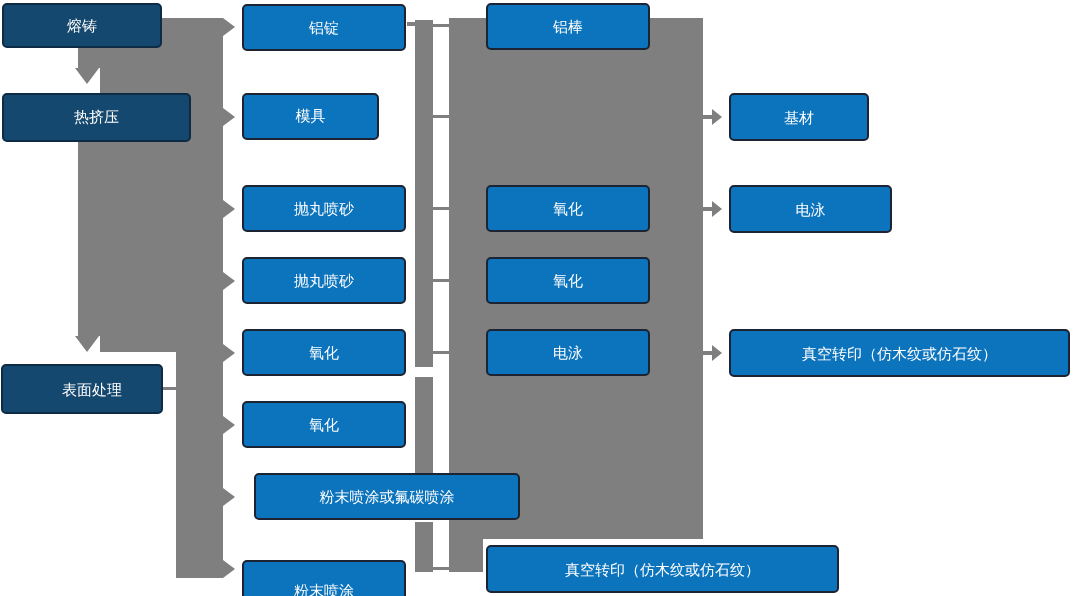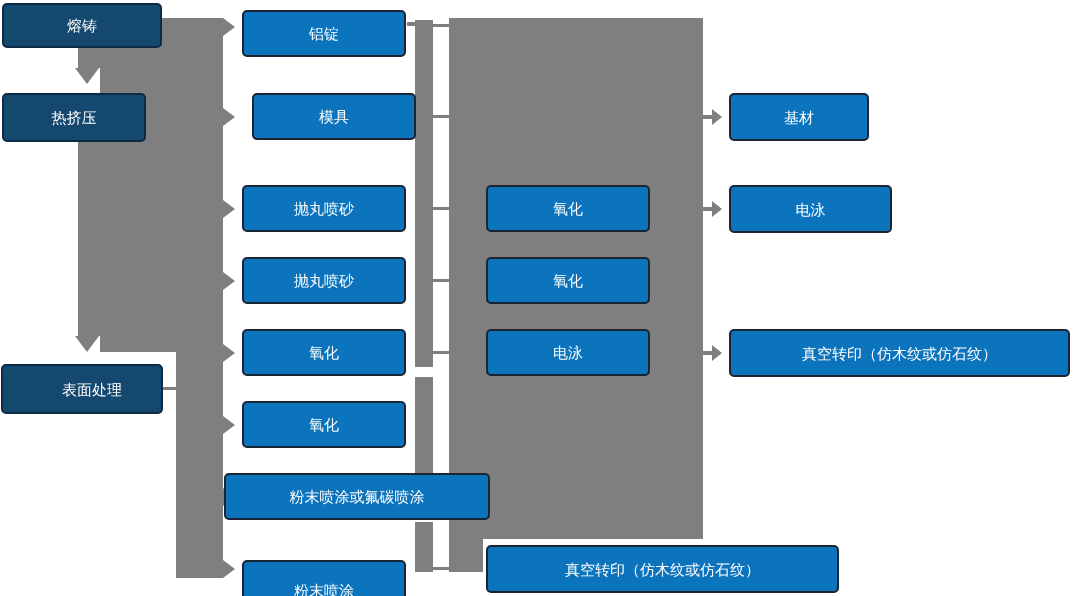--- a/index.html
+++ b/index.html
@@ -65,32 +65,33 @@
   <div class="con" style="left:407px;top:22px;width:8px;height:4px;"></div>
   <div class="con" style="left:433px;top:24px;width:16px;height:3px;"></div>
   <div class="con" style="left:433px;top:115px;width:16px;height:3px;"></div>
   <div class="con" style="left:433px;top:207px;width:16px;height:3px;"></div>
   <div class="con" style="left:433px;top:279px;width:16px;height:3px;"></div>
   <div class="con" style="left:433px;top:351px;width:16px;height:3px;"></div>
   <div class="con" style="left:433px;top:567px;width:16px;height:3px;"></div>
   <div class="con" style="left:163px;top:387px;width:13px;height:3px;"></div>
 
   <div class="node dark" style="left:2px;top:3px;width:160px;height:45px;">熔铸</div>
-  <div class="node dark" style="left:2px;top:93px;width:144px;height:49px;">热挤压</div>
+  <div class="node dark" style="left:2px;top:93px;width:189px;height:49px;font-family:Liberation Serif, serif;">热挤压</div>
   <div class="node dark" style="left:1px;top:364px;width:162px;height:50px;padding-left:20px;">表面处理</div>
 
-  <div class="node blue" style="left:242px;top:10px;width:164px;height:47px;">铝锭</div>
-  <div class="node blue" style="left:252px;top:93px;width:164px;height:47px;">模具</div>
+  <div class="node blue" style="left:242px;top:4px;width:164px;height:47px;">铝锭</div>
+  <div class="node blue" style="left:242px;top:93px;width:137px;height:47px;font-family:Liberation Serif, serif;">模具</div>
   <div class="node blue" style="left:242px;top:185px;width:164px;height:47px;">抛丸喷砂</div>
   <div class="node blue" style="left:242px;top:257px;width:164px;height:47px;">抛丸喷砂</div>
   <div class="node blue" style="left:242px;top:329px;width:164px;height:47px;">氧化</div>
   <div class="node blue" style="left:242px;top:401px;width:164px;height:47px;">氧化</div>
-  <div class="node blue" style="left:224px;top:473px;width:266px;height:47px;">粉末喷涂或氟碳喷涂</div>
+  <div class="node blue" style="left:254px;top:473px;width:266px;height:47px;">粉末喷涂或氟碳喷涂</div>
   <div class="node blue" style="left:242px;top:560px;width:164px;height:60px;">粉末喷涂</div>
 
+  <div class="node blue" style="left:486px;top:3px;width:164px;height:47px;">铝棒</div>
   <div class="node blue" style="left:486px;top:185px;width:164px;height:47px;">氧化</div>
   <div class="node blue" style="left:486px;top:257px;width:164px;height:47px;">氧化</div>
   <div class="node blue" style="left:486px;top:329px;width:164px;height:47px;">电泳</div>
   <div class="node blue" style="left:486px;top:545px;width:353px;height:48px;">真空转印（仿木纹或仿石纹）</div>
 
   <div class="node blue" style="left:729px;top:93px;width:140px;height:48px;">基材</div>
   <div class="node blue" style="left:729px;top:185px;width:163px;height:48px;">电泳</div>
   <div class="node blue" style="left:729px;top:329px;width:341px;height:48px;">真空转印（仿木纹或仿石纹）</div>
 
 </div>

